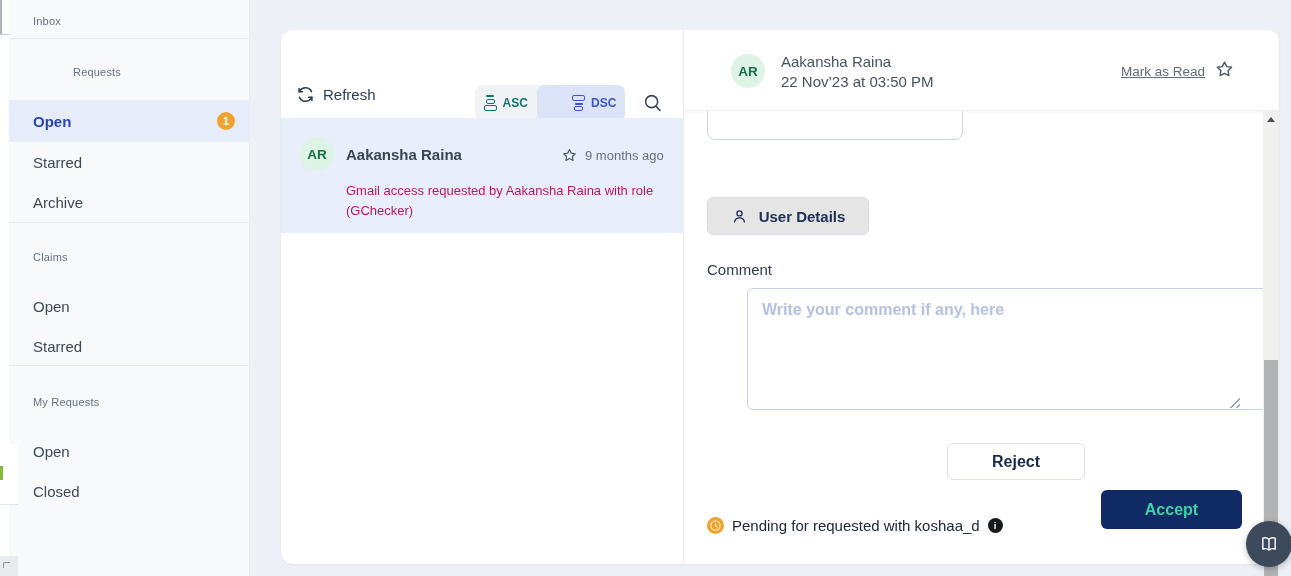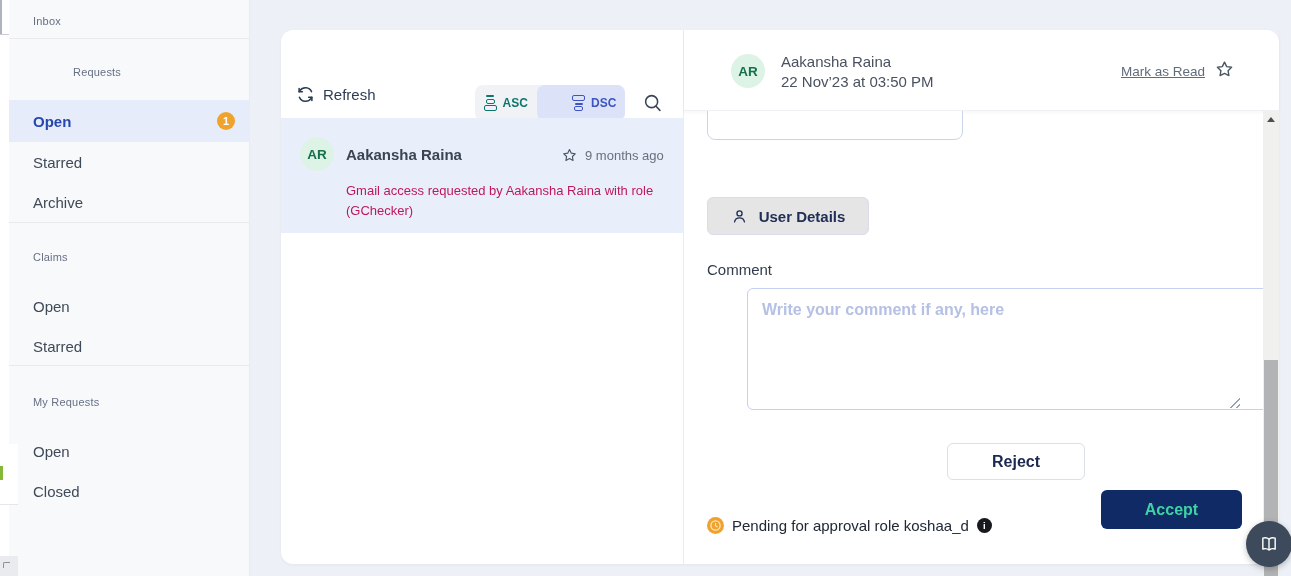--- a/index.html
+++ b/index.html
@@ -211,21 +211,21 @@
 
         <button class="reject-btn">Reject</button>
         <button class="accept-btn">Accept</button>
 
         <div class="status-row">
           <svg width="17" height="17" viewBox="0 0 20 20">
             <circle cx="10" cy="10" r="10" fill="#f0a32c"></circle>
             <circle cx="10" cy="10" r="5.4" fill="none" stroke="#fbe3bb" stroke-width="1.6"></circle>
             <path d="M10 7.4v2.8l1.9 1.3" fill="none" stroke="#fbe3bb" stroke-width="1.4" stroke-linecap="round"></path>
           </svg>
-          <span class="status-text">Pending for approval role koshaa_d</span>
+          <span class="status-text">Pending for requested with koshaa_d</span>
           <span class="info-dot">i</span>
         </div>
       </div>
     </div>
   </div>
 
   <div class="scrollbar">
     <div class="scroll-up">
       <span class="scroll-up-tri"></span>
     </div>

